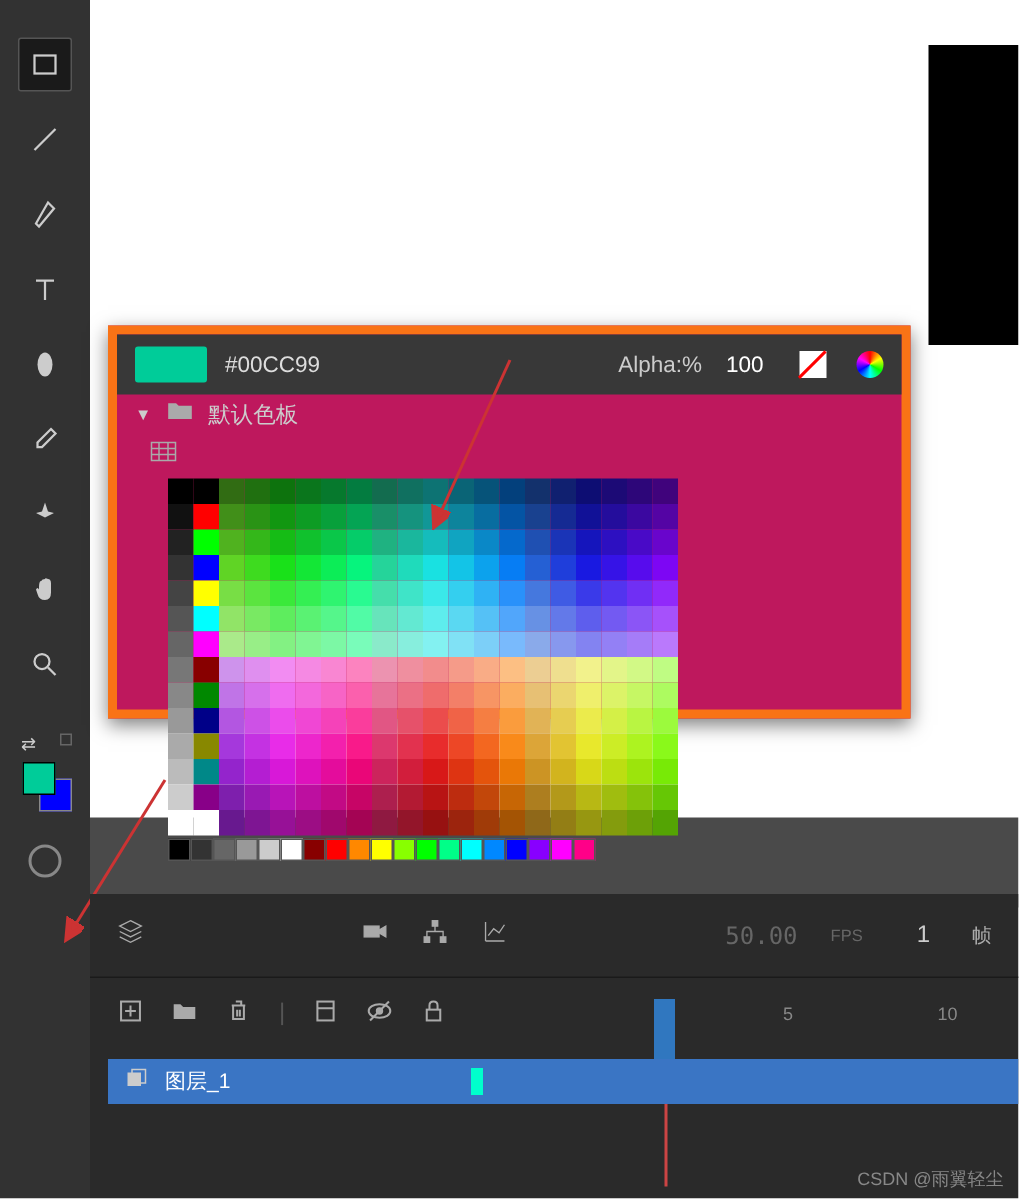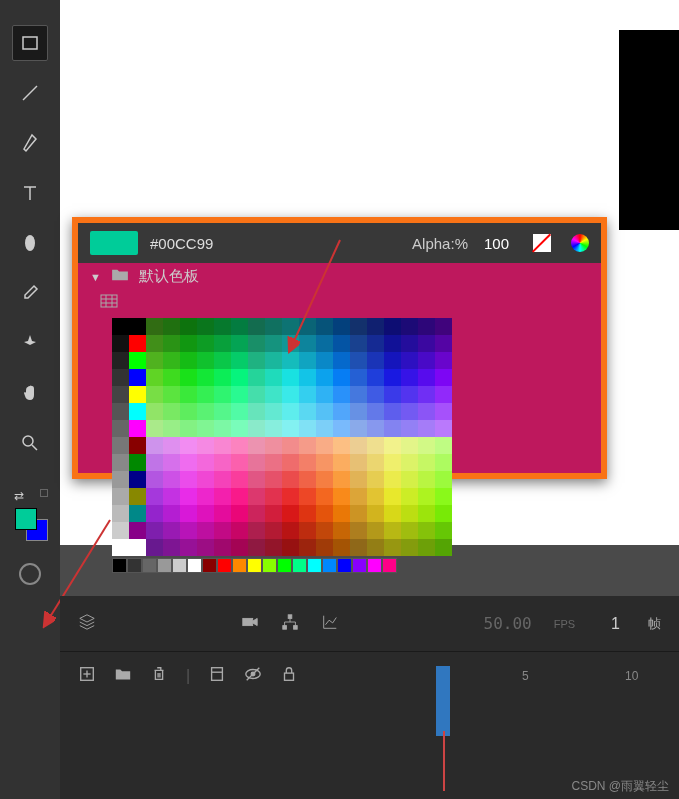--- a/index.html
+++ b/index.html
@@ -808,14 +808,22 @@
           <rect x="5" y="9" width="10" height="8"></rect>
           <path d="M7 9 V6 Q7 3 10 3 Q13 3 13 6 V9"></path>
         </svg></span>
   </div>
   <div class="timeline-ruler">
     <div class="ruler-playhead"></div>
     <div class="ruler-marker"></div>
     <span class="ruler-num" style="left:92px">5</span>
     <span class="ruler-num" style="left:195px">10</span>
   </div>
+  <div class="layer-row">
+    <span class="layer-icon"><svg viewBox="0 0 14 14">
+          <rect x="1" y="3" width="9" height="9"></rect>
+          <rect x="4" y="1" width="9" height="9" fill="none" stroke="#ccc"></rect>
+        </svg></span>
+    <span class="layer-name">图层_1</span>
+    <div class="keyframe"></div>
+  </div>
   <div class="watermark-area">CSDN @雨翼轻尘</div>
 </div>
 
 </body></html>

